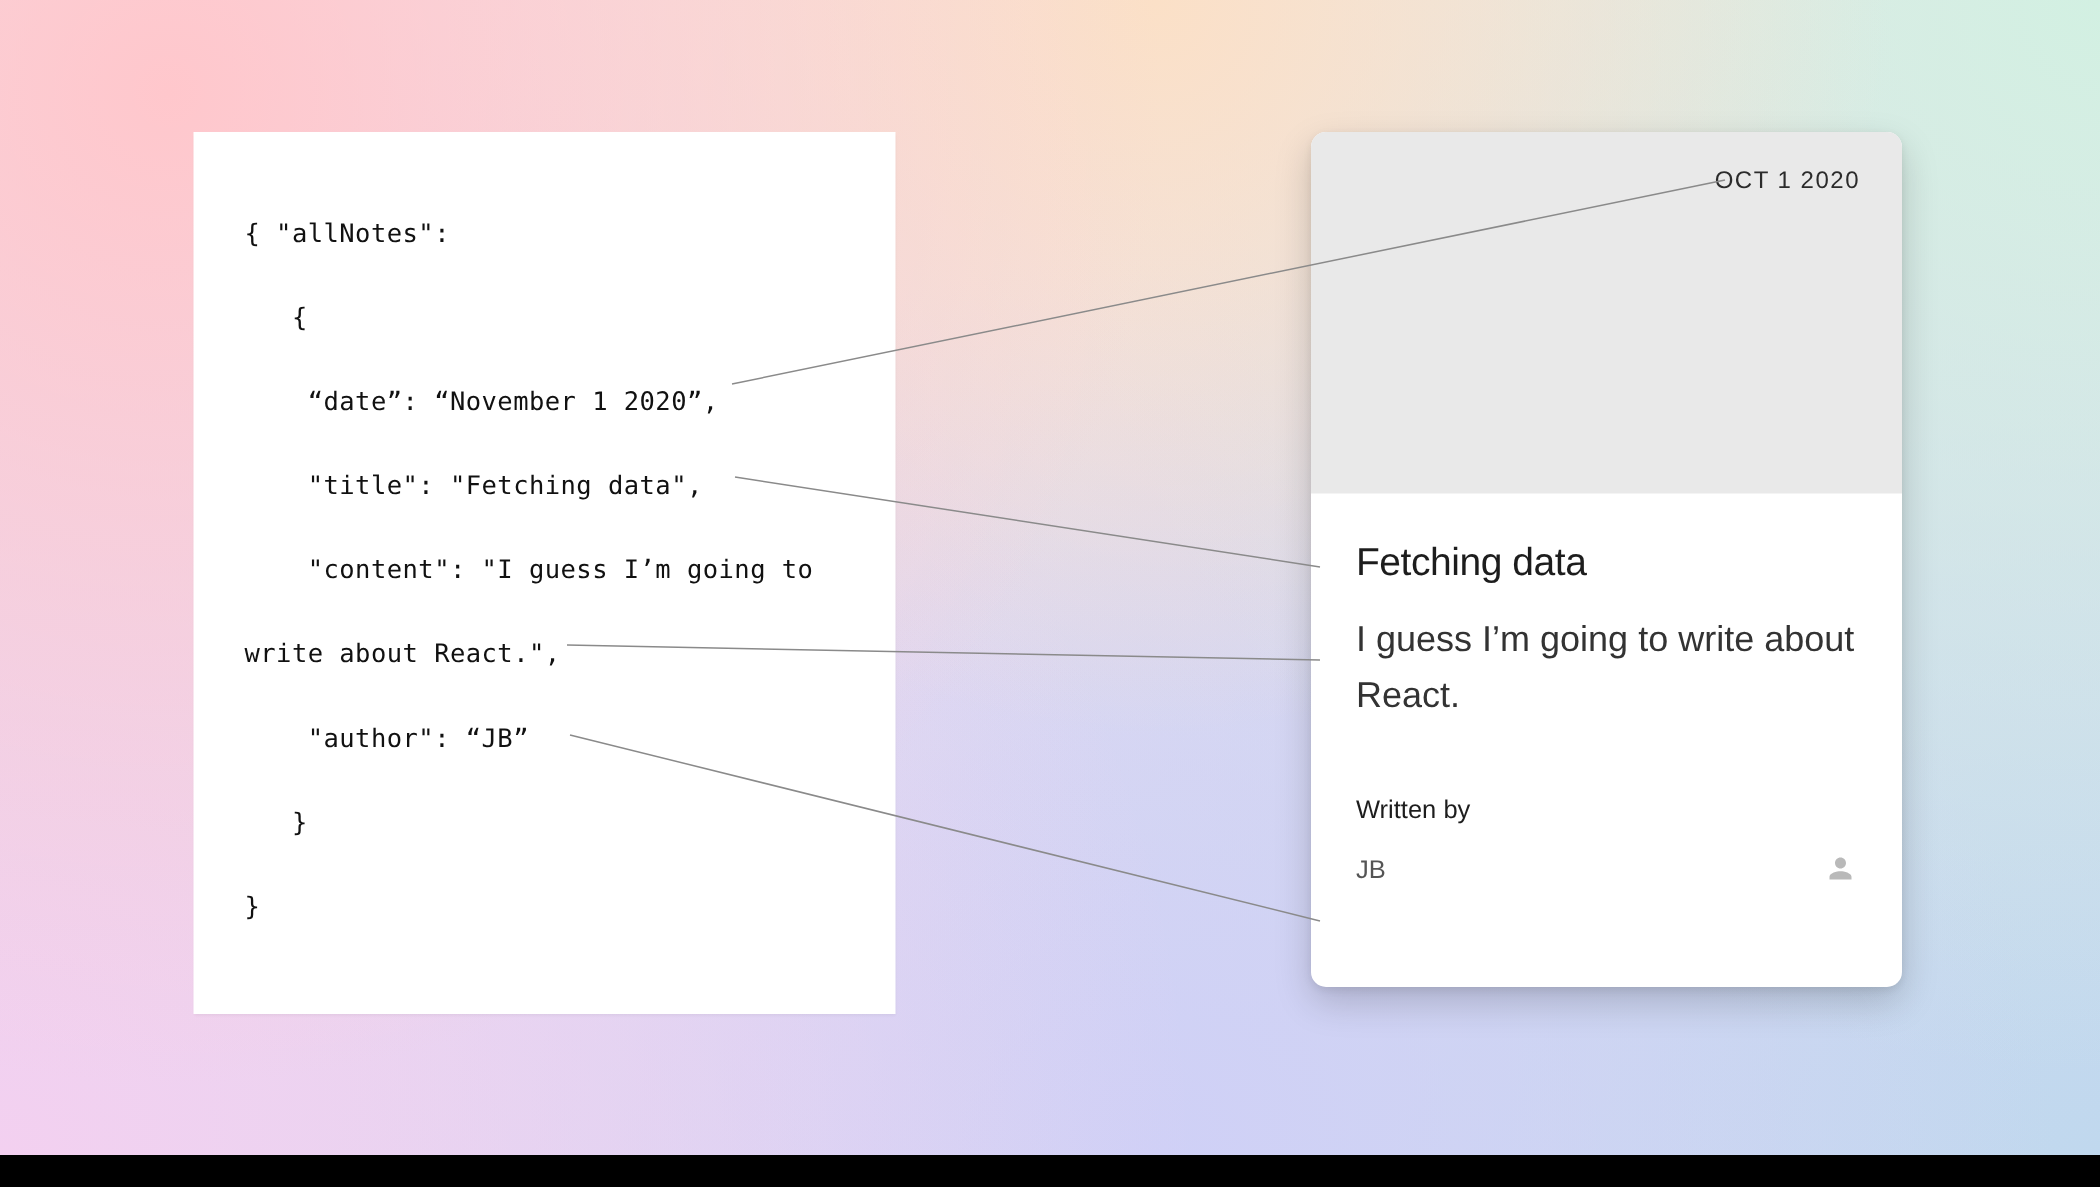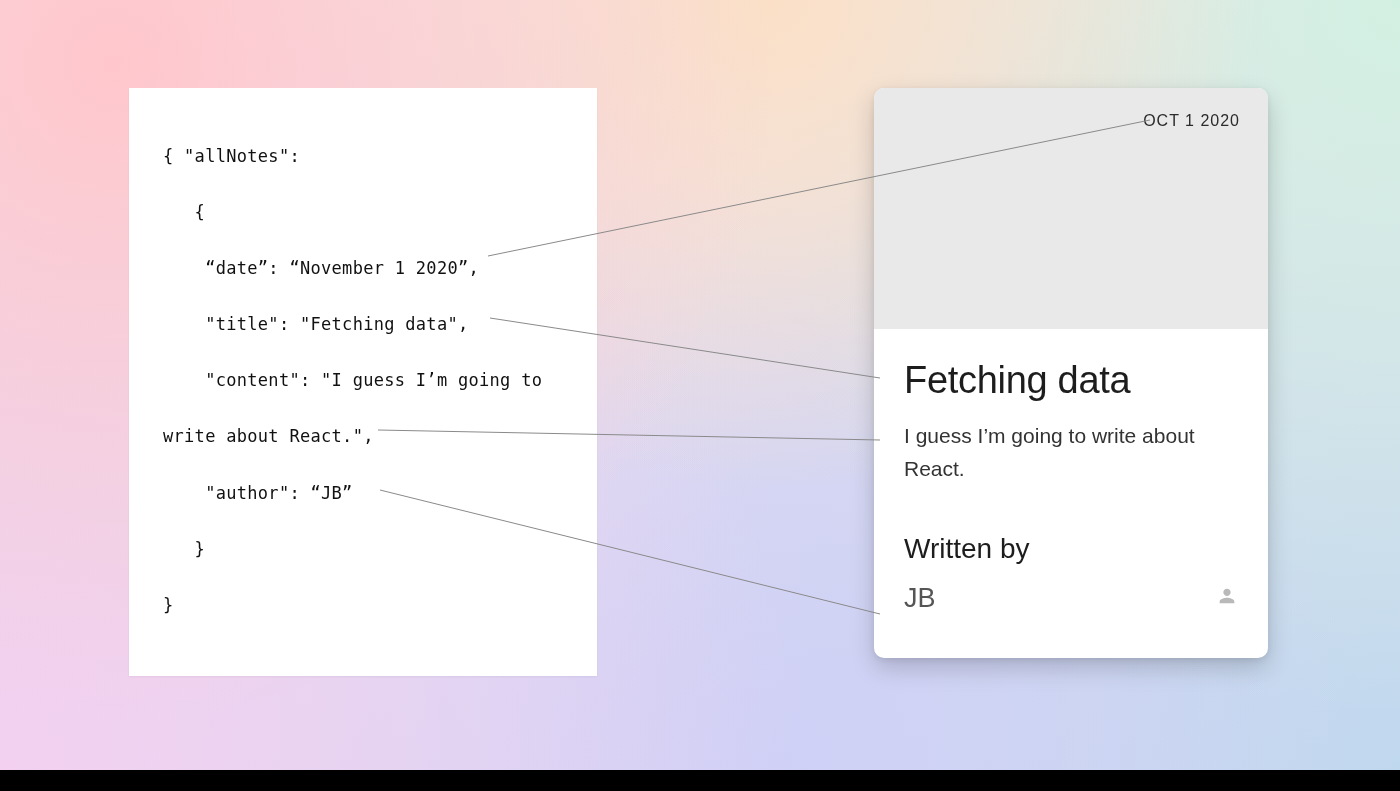--- a/index.html
+++ b/index.html
@@ -58,41 +58,41 @@
     font-size: 16px;
     letter-spacing: 1px;
     color: #2b2b2b;
     font-weight: 500;
   }
   .card-body {
     padding: 30px 30px 0 30px;
     color: #1d1d1d;
   }
   .card-title {
-    font-size: 38px;
+    font-size: 26px;
     font-weight: 500;
     margin-bottom: 18px;
     letter-spacing: -0.3px;
   }
   .card-content {
-    font-size: 21px;
+    font-size: 24px;
     line-height: 1.55;
     color: #333;
     margin-bottom: 48px;
   }
   .card-written-by {
-    font-size: 28px;
+    font-size: 17px;
     color: #1d1d1d;
     margin-bottom: 18px;
   }
   .card-author-row {
     display: flex;
-    align-items: flex-start;
+    align-items: flex-end;
     justify-content: space-between;
-    font-size: 27px;
+    font-size: 17px;
     color: #555;
   }
   .person-icon {
     width: 22px; height: 22px;
     display: inline-block;
   }
   .person-icon svg { width: 100%; height: 100%; fill: #b9b9b9; }
   svg.connectors {
     position: absolute;
     left: 0; top: 0;

